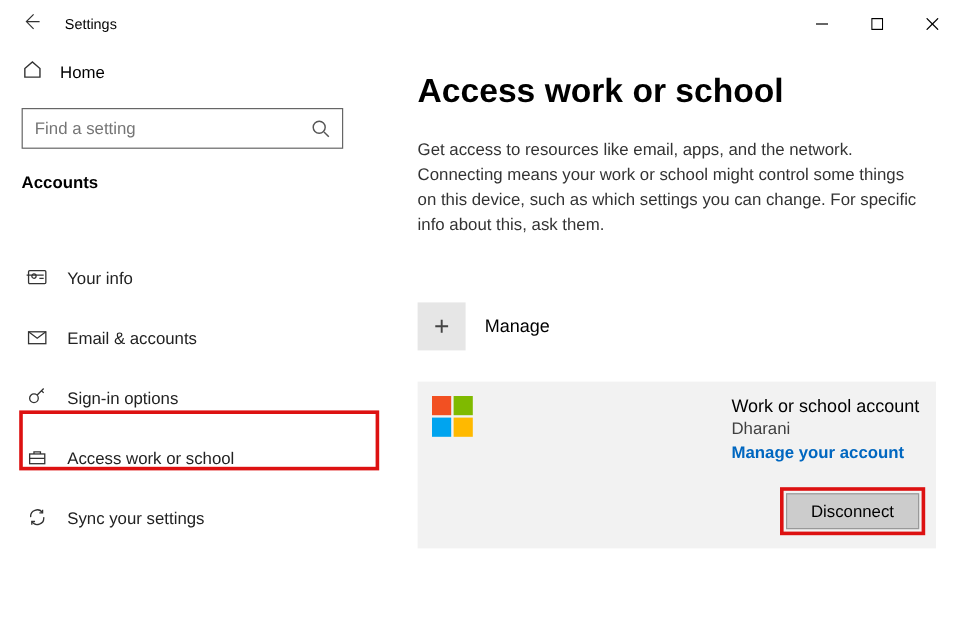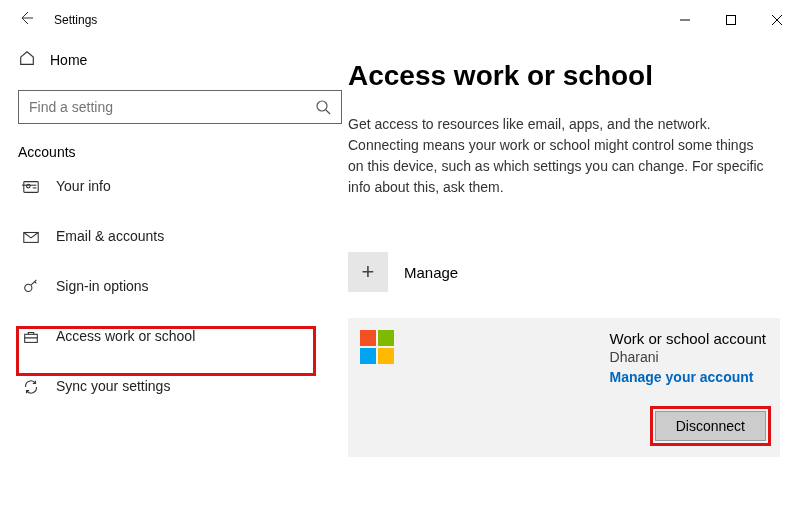--- a/index.html
+++ b/index.html
@@ -14,28 +14,28 @@
     .sysbtn svg { width: 10px; height: 10px; }
 
     .main { display: flex; height: calc(522px - 40px); }
 
     
     .left { width: 320px; padding: 0 20px 0 18px; }
     .home-row { display: flex; align-items: center; gap: 14px; height: 40px; margin-bottom: 10px; }
     .home-row .icon { width: 18px; }
     .home-row span.label { font-size: 14px; }
 
-    .searchbox { display: flex; align-items: center; justify-content: space-between; border: 1px solid #666; height: 34px; padding: 0 10px; margin-bottom: 20px; width: 324px; }
+    .searchbox { display: flex; align-items: center; justify-content: space-between; border: 1px solid #666; height: 34px; padding: 0 10px; margin-bottom: 20px; width: 268px; }
     .searchbox input { border: none; outline: none; font-size: 14px; color: #666; background: transparent; flex: 1; }
     .searchbox .sicon { width: 16px; height: 16px; color: #555; }
 
-    .section-title { font-size: 14px; font-weight: 400; margin-bottom: 18px; }
+    .section-title { font-size: 14px; font-weight: 700; margin-bottom: 34px; }
 
     .navlist { display: flex; flex-direction: column; }
-    .navitem { display: flex; align-items: flex-start; gap: 16px; height: 46px; padding: 0 4px; font-size: 14px; position: relative; margin-bottom: 4px; }
+    .navitem { display: flex; align-items: flex-end; gap: 16px; height: 46px; padding: 0 4px; font-size: 14px; position: relative; margin-bottom: 4px; }
     .navitem .nicon { width: 18px; display: flex; justify-content: center; color: #333; }
     .navitem .nlabel { color: #222; }
     .navitem.highlighted { outline: 3px solid #d11; outline-offset: -1px; width: 296px; }
 
     
     .right { flex: 1; padding: 20px 20px 0 28px; }
     .page-title { font-size: 28px; font-weight: 600; margin-bottom: 22px; }
     .page-desc { font-size: 14px; color: #333; line-height: 1.5; margin-bottom: 52px; max-width: 420px; }
 
     .connect-row { display: flex; align-items: center; gap: 16px; margin-bottom: 24px; height: 44px; }

